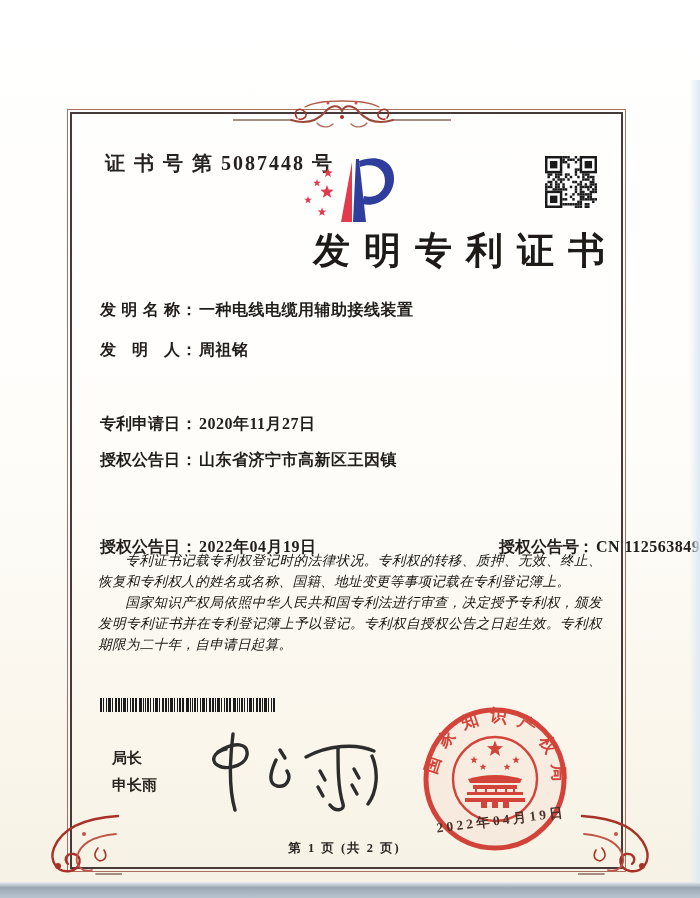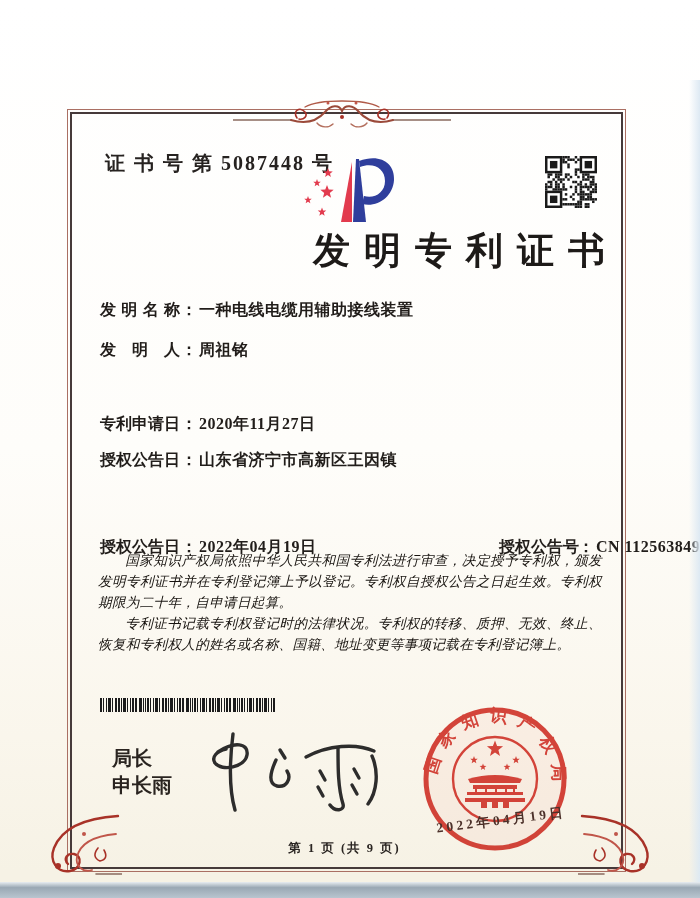--- a/index.html
+++ b/index.html
@@ -46,21 +46,21 @@
   .r5{top:450px;} .r6{top:487px;} .r7{top:537px;}
   .grant-right{position:absolute;left:357px;top:0;white-space:nowrap;margin-left:42px;}
   .grant-right .lbl{width:78px;}
   .legal{
     position:absolute;left:98px;top:550px;width:504px;
     font-size:13.6px;line-height:21px;color:#17130f;text-align:justify;
     font-style:italic;letter-spacing:.3px;
   }
   .legal p{margin:0;text-indent:2em;}
   .barcode{position:absolute;left:100px;top:698px;width:178px;height:14px;}
-  .officer{position:absolute;left:112px;top:745px;font-size:20px;font-weight:700;
+  .officer{position:absolute;left:112px;top:745px;font-size:15px;font-weight:700;
     color:#2a2420;line-height:27px;}
   .signature{position:absolute;left:188px;top:726px;width:200px;height:92px;}
   .seal{position:absolute;left:418px;top:702px;width:154px;height:154px;
     mix-blend-mode:multiply;opacity:.93;}
   .footer{
     position:absolute;left:70px;top:840px;width:549px;text-align:center;
     font-size:12.5px;font-weight:700;letter-spacing:2px;color:#2a2522;
   }
 </style>
 </head>
@@ -288,22 +288,22 @@
     <span class="lbl">授权公告日</span><span class="colon">：</span><span class="val">山东省济宁市高新区王因镇</span>
   </div>
   <div class="row r7">
     <span class="lbl">授权公告日</span><span class="colon">：</span><span class="val">2022年04月19日</span>
     <span class="grant-right">
       <span class="lbl">授权公告号</span><span class="colon">：</span><span class="val">CN 112563849 B</span>
     </span>
   </div>
 
   <div class="legal">
+    <p>专利证书记载专利权登记时的法律状况。专利权的转移、质押、无效、终止、恢复和专利权人的姓名或名称、国籍、地址变更等事项记载在专利登记簿上。</p>
     <p>国家知识产权局依照中华人民共和国专利法进行审查，决定授予专利权，颁发发明专利证书并在专利登记簿上予以登记。专利权自授权公告之日起生效。专利权期限为二十年，自申请日起算。</p>
-    <p>专利证书记载专利权登记时的法律状况。专利权的转移、质押、无效、终止、恢复和专利权人的姓名或名称、国籍、地址变更等事项记载在专利登记簿上。</p>
   </div>
 
   <svg class="barcode" id="barcode-svg" viewBox="0 0 178 14" preserveAspectRatio="none">
       <rect x="0" y="0" width="2" height="14" fill="#1b1b1b"></rect>
       <rect x="3" y="0" width="1" height="14" fill="#1b1b1b"></rect>
       <rect x="6" y="0" width="1" height="14" fill="#1b1b1b"></rect>
       <rect x="8" y="0" width="3" height="14" fill="#1b1b1b"></rect>
       <rect x="12" y="0" width="1" height="14" fill="#1b1b1b"></rect>
       <rect x="15" y="0" width="2" height="14" fill="#1b1b1b"></rect>
       <rect x="18" y="0" width="2" height="14" fill="#1b1b1b"></rect>
@@ -403,17 +403,17 @@
       <path d="M-27,0 Q0,-8 27,0 L25,4 L-25,4 Z"></path>
       <path d="M-22,6 H22 V10 H-22 Z"></path>
       <path d="M-28,13 H28 V16 H-28 Z"></path>
       <path d="M-30,19 H30 V23 H-30 Z"></path>
       <path d="M-19,10 V13 M-9,10 V13 M1,10 V13 M11,10 V13 M19,10 V13" stroke="#d5382f" stroke-width="2" fill="none"></path>
       <path d="M-14,23 h6 v6 h-6 z M-3,23 h6 v6 h-6 z M8,23 h6 v6 h-6 z"></path>
     </g>
     <text x="0" y="46" transform="rotate(-7)" text-anchor="middle" textLength="128" font-size="13.5" font-weight="bold" fill="#40231e" letter-spacing="1" font-family="'Liberation Serif',serif">2022年04月19日</text>
   </svg>
 
-  <div class="footer">第 1 页 (共 9 页)</div>
+  <div class="footer">第 1 页 (共 2 页)</div>
 
   <div class="edge-right"></div>
   <div class="edge-bottom"></div>
 </div>
 
 </body></html>

